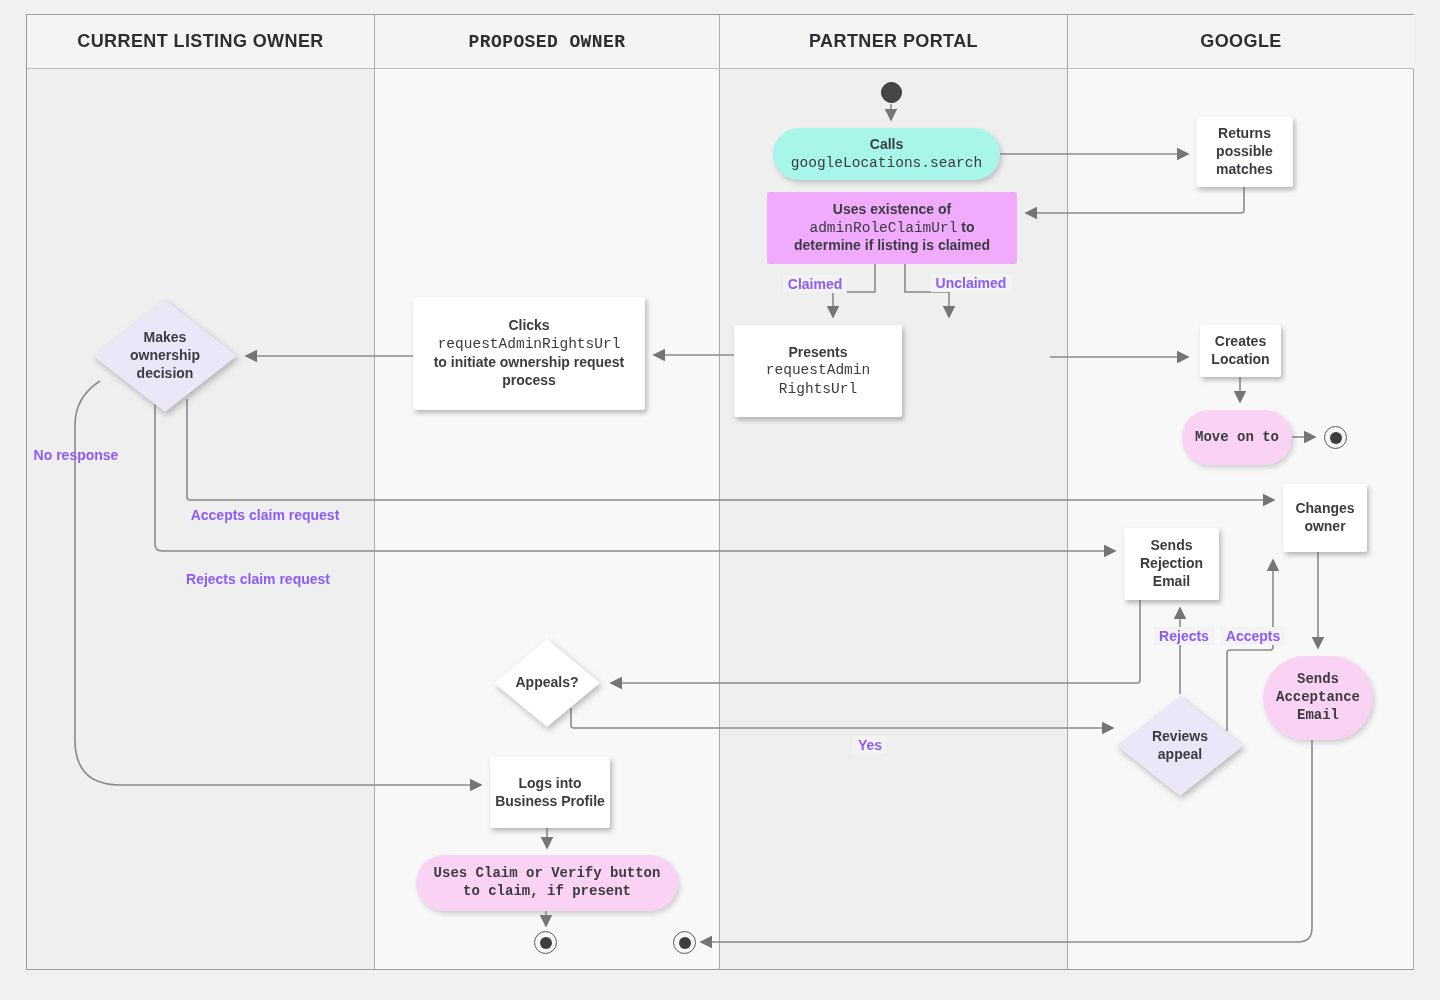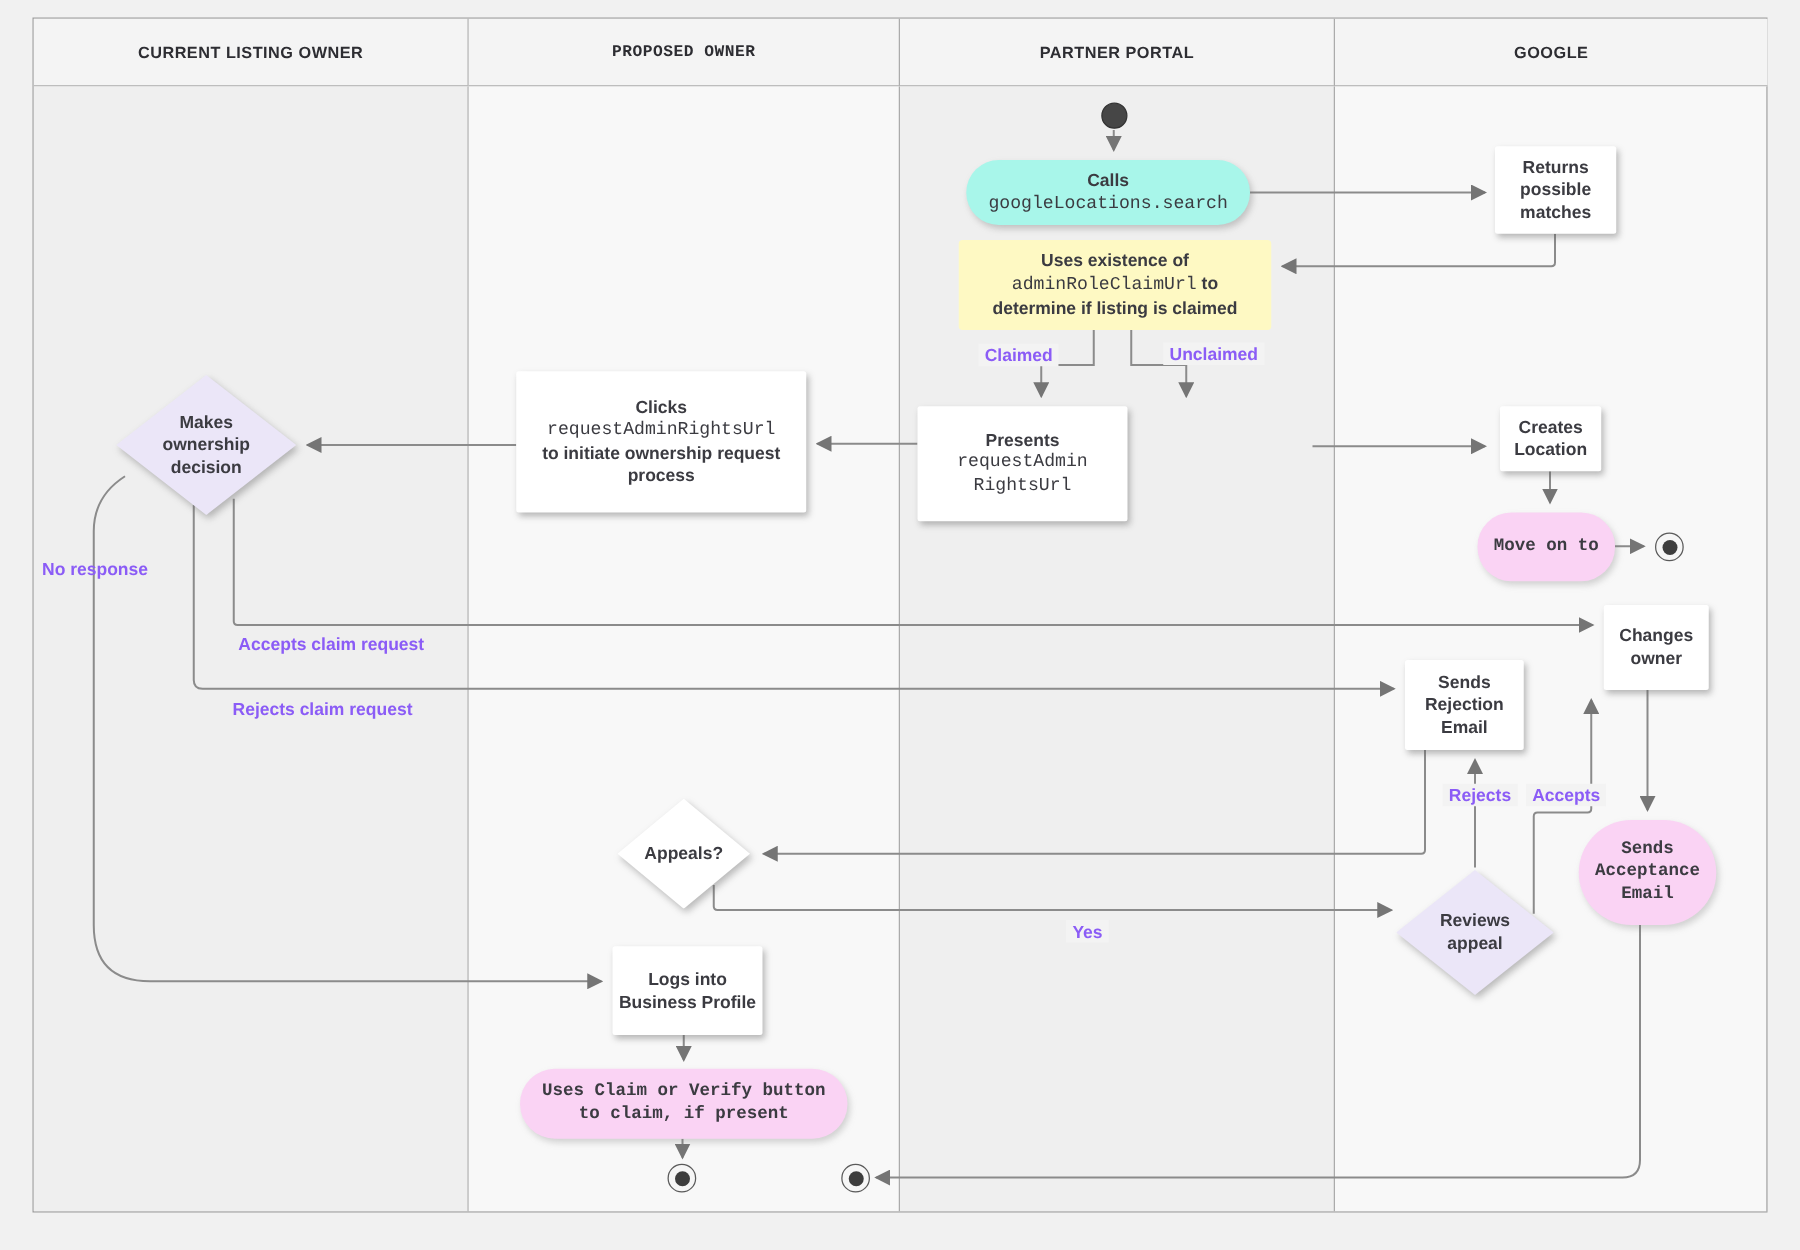--- a/index.html
+++ b/index.html
@@ -7,30 +7,30 @@
          font-family:"Liberation Sans",sans-serif;color:#3b3b41;}
   .table{position:absolute;left:26px;top:14px;width:1388px;height:956px;
          border:1.5px solid #9b9b9b;box-sizing:border-box;}
   .lane{position:absolute;top:54px;bottom:0;box-sizing:border-box;border-right:1px solid #ababab;}
   .lane:last-of-type{border-right:none;}
   .lane.gray{background:#efefef;}
   .lane.light{background:#f8f8f8;}
   .hcell{position:absolute;top:0;height:54px;background:#f4f4f4;box-sizing:border-box;
          border-right:1px solid #ababab;border-bottom:1.5px solid #bdbdbd;
          display:flex;align-items:center;justify-content:center;
-         font-weight:bold;font-size:13px;letter-spacing:.4px;color:#2d2d32;}
+         font-weight:bold;font-size:18px;letter-spacing:.4px;color:#2d2d32;}
   .hcell:last-of-type{border-right:none;}
   svg.edges{position:absolute;left:0;top:0;width:1440px;height:1000px;pointer-events:none;}
   .edge{fill:none;stroke:#8b8b8b;stroke-width:1.6;}
   .node{position:absolute;display:flex;flex-direction:column;align-items:center;justify-content:center;
         text-align:center;font-weight:bold;font-size:14px;line-height:1.28;color:#3b3b41;box-sizing:border-box;}
   .box{background:#ffffff;border-radius:2px;filter:drop-shadow(2px 3px 2.5px rgba(90,90,90,.42));}
   .teal{background:#a8f6ea;border-radius:26px;filter:drop-shadow(2px 3px 2.5px rgba(110,110,110,.35));}
   .pink{background:#fad3f4;filter:drop-shadow(2px 3px 2.5px rgba(120,120,120,.3));font-family:Liberation Mono, monospace;}
-  .lavender{background:#fef9c3;border-radius:3px;}
+  .lavender{background:#f0abfc;border-radius:3px;}
   .code{font-family:"Liberation Mono","DejaVu Sans Mono",monospace;font-weight:500;font-size:14.5px;}
   .blk{display:block;}
   .row{display:block;}
   .diamond{position:absolute;filter:drop-shadow(2px 3px 3px rgba(90,90,90,.4));}
   .diamond .fill{position:absolute;inset:0;clip-path:polygon(50% 0,100% 50%,50% 100%,0 50%);}
   .diamond .fill.lav{background:#ebe6f8;}
   .diamond .fill.white{background:#ffffff;}
   .diamond .dlabel{position:absolute;inset:0;display:flex;align-items:center;justify-content:center;
         text-align:center;font-weight:bold;font-size:14px;line-height:1.28;}
   .elabel{position:absolute;transform:translate(-50%,-50%);background:#f3f3f3;padding:1px 5px;
@@ -171,17 +171,17 @@
       <div class="dot"></div>
     </div>
   <div class="endnode" style="left:673px;top:931px;">
       <div class="dot"></div>
     </div>
 
   <div class="elabel" style="left:815px;top:284px;">Claimed</div>
   <div class="elabel" style="left:971px;top:283px;">Unclaimed</div>
   <div class="elabel wrap" style="left:76px;top:456px;">No response</div>
   <div class="elabel" style="left:265px;top:515px;background:transparent;">Accepts claim request</div>
-  <div class="elabel" style="left:258px;top:567px;background:transparent;">Rejects claim request</div>
+  <div class="elabel" style="left:258px;top:579px;background:transparent;">Rejects claim request</div>
   <div class="elabel" style="left:1184px;top:636px;">Rejects</div>
   <div class="elabel" style="left:1253px;top:636px;">Accepts</div>
   <div class="elabel" style="left:870px;top:745px;">Yes</div>
 </div>
 
 </body></html>

